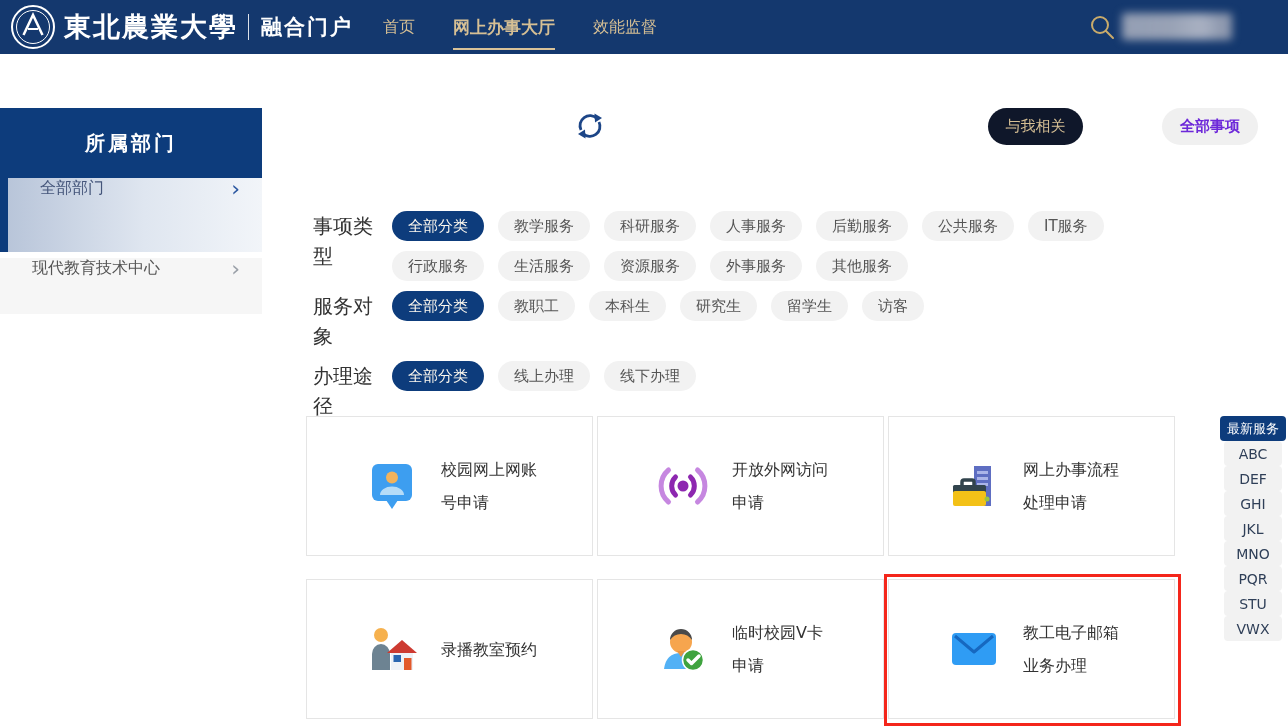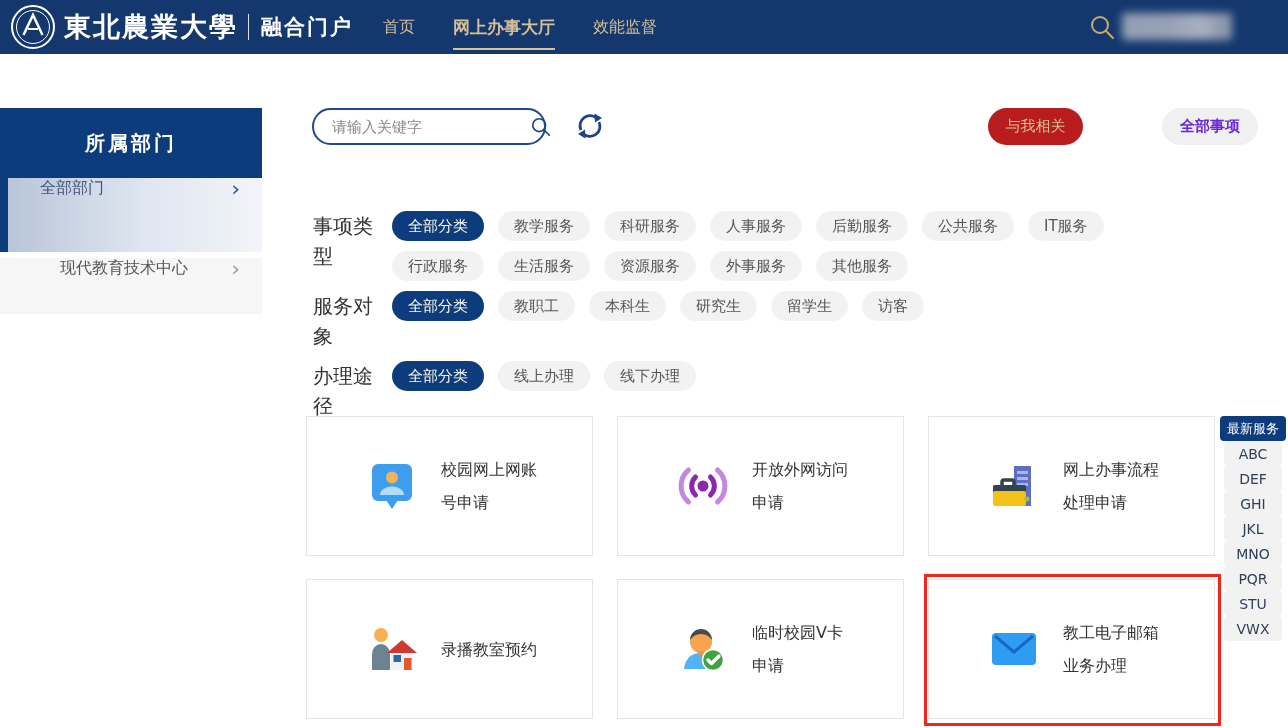--- a/index.html
+++ b/index.html
@@ -28,43 +28,43 @@
     filter:blur(4px); }
 
   
   .sidebar { position:absolute; left:0; top:108px; width:262px; }
   .sidebar-title { height:70px; background:#0d3c7c; color:#fff; font-size:20px; font-weight:bold; letter-spacing:3px; display:flex; align-items:center; justify-content:center; }
   .side-item { position:relative; display:flex; cursor:pointer; font-size:16px; }
   .side-item .chev { position:absolute; right:22px; font-size:22px; line-height:1; }
   .side-item--active { height:74px; background:linear-gradient(90deg,#b6c3d8 0%,#dfe6f0 55%,#f2f5f9 100%); color:#44557a; padding-left:40px; }
   .side-item--active::before { content:""; position:absolute; left:0; top:0; bottom:0; width:8px; background:#0d3c7c; }
   .side-item--active .chev { color:#2b57a0; }
-  .side-item--plain { height:56px; margin-top:6px; background:#f6f6f6; color:#555; padding-left:60px; }
+  .side-item--plain { height:56px; margin-top:6px; background:#f6f6f6; color:#555; padding-left:32px; }
   .side-item--plain .chev { color:#9aa0a8; }
 
   
   .search-wrap { position:absolute; left:312px; top:108px; width:234px; height:37px; border:2px solid #1e4a8f; border-radius:19px; background:#fff; display:flex; align-items:center; }
   .search-input { flex:1; border:none; outline:none; background:transparent; font-size:15px; color:#333; padding:0 4px 0 18px; font-family:inherit; }
   .search-input::placeholder { color:#8a8a8a; }
   .search-glass { width:22px; height:22px; margin-right:12px; cursor:pointer; flex:0 0 auto; }
   .refresh-btn { position:absolute; left:574px; top:110px; width:32px; height:32px; cursor:pointer; }
   .pill-btn { position:absolute; top:108px; height:37px; border-radius:19px; font-size:15px; display:flex; align-items:center; justify-content:center; cursor:pointer; }
-  .btn-related { left:988px; width:95px; background:#b91c1c; color:#d6bf94; }
+  .btn-related { left:988px; width:95px; background:#0f172a; color:#d6bf94; }
   .btn-all { left:1162px; width:96px; background:#f0f0f0; color:#6d28d9;font-weight:bold; }
 
   
   .filters { position:absolute; left:313px; top:211px; width:900px; }
   .filter-row { display:flex; margin-bottom:10px; }
   .filter-label { width:79px; flex:0 0 auto; font-size:20px; color:#333; line-height:30px; }
   .pills { display:flex; flex-wrap:wrap; gap:10px 14px; width:750px; }
   .pill { height:30px; border-radius:15px; background:#f2f2f2; color:#555; font-size:15px; padding:0 16px; display:flex; align-items:center; cursor:pointer; white-space:nowrap; }
   .pill--selected { background:#0d3c7c; color:#fdf8ee; }
 
   
-  .cards { position:absolute; left:306px; top:416px; display:grid; grid-template-columns:repeat(3,287px); gap:23px 24px; }
+  .cards { position:absolute; left:306px; top:416px; display:grid; grid-template-columns:repeat(3,287px); gap:23px 4px; }
   .card { position:relative; width:287px; height:140px; background:#fff; border:1px solid #e5e5e5; display:flex; align-items:center; padding-left:60px; cursor:pointer; }
   .card-icon { width:50px; height:50px; flex:0 0 auto; }
   .card-titles { margin-left:24px; font-size:16px; color:#333; line-height:33px; }
   .card--highlight::after { content:""; position:absolute; left:-5px; right:-7px; top:-6px; bottom:-8px; border:3px solid #f4261b; pointer-events:none; }
 
   
   .index-rail { position:absolute; left:1218px; top:416px; width:70px; display:flex; flex-direction:column; align-items:center; }
   .index-first { width:66px; height:25px; background:#0d3c7c; color:#fff; font-size:13px; border-radius:4px; display:flex; align-items:center; justify-content:center; cursor:pointer; }
   .index-item { width:58px; height:25px; margin-top:0; background:#f2f2f2; color:#2f3f58; font-size:14px; border-radius:4px; display:flex; align-items:center; justify-content:center; cursor:pointer; }
 </style>
@@ -108,27 +108,20 @@
     <div class="side-item side-item--active">
       <span>全部部门</span>
       <span class="chev">›</span>
     </div>
     <div class="side-item side-item--plain">
       <span>现代教育技术中心</span>
       <span class="chev">›</span>
     </div>
   </div>
 
-  <div class="search-wrap">
-    <input class="search-input" placeholder="请输入关键字" style="">
-    <svg class="search-glass" viewBox="0 0 24 24">
-      <circle cx="10" cy="10" r="7" fill="none" stroke="#1c4587" stroke-width="1.8"></circle>
-      <line x1="15.5" y1="15.5" x2="21" y2="21" stroke="#1c4587" stroke-width="1.8" stroke-linecap="round"></line>
-    </svg>
-  </div>
   <svg class="refresh-btn" viewBox="0 0 32 32">
     <path d="M7 20 A10 10 0 0 1 23 8.5" stroke="#1c4587" stroke-width="2.8" fill="none"></path>
     <polygon points="20.5,3.5 28,8 21,12.5" fill="#1c4587"></polygon>
     <path d="M25 12 A10 10 0 0 1 9 23.5" stroke="#1c4587" stroke-width="2.8" fill="none"></path>
     <polygon points="11.5,28.5 4,24 11,19.5" fill="#1c4587"></polygon>
   </svg>
   <div class="pill-btn btn-related">与我相关</div>
   <div class="pill-btn btn-all">全部事项</div>
 
   <div class="filters">

